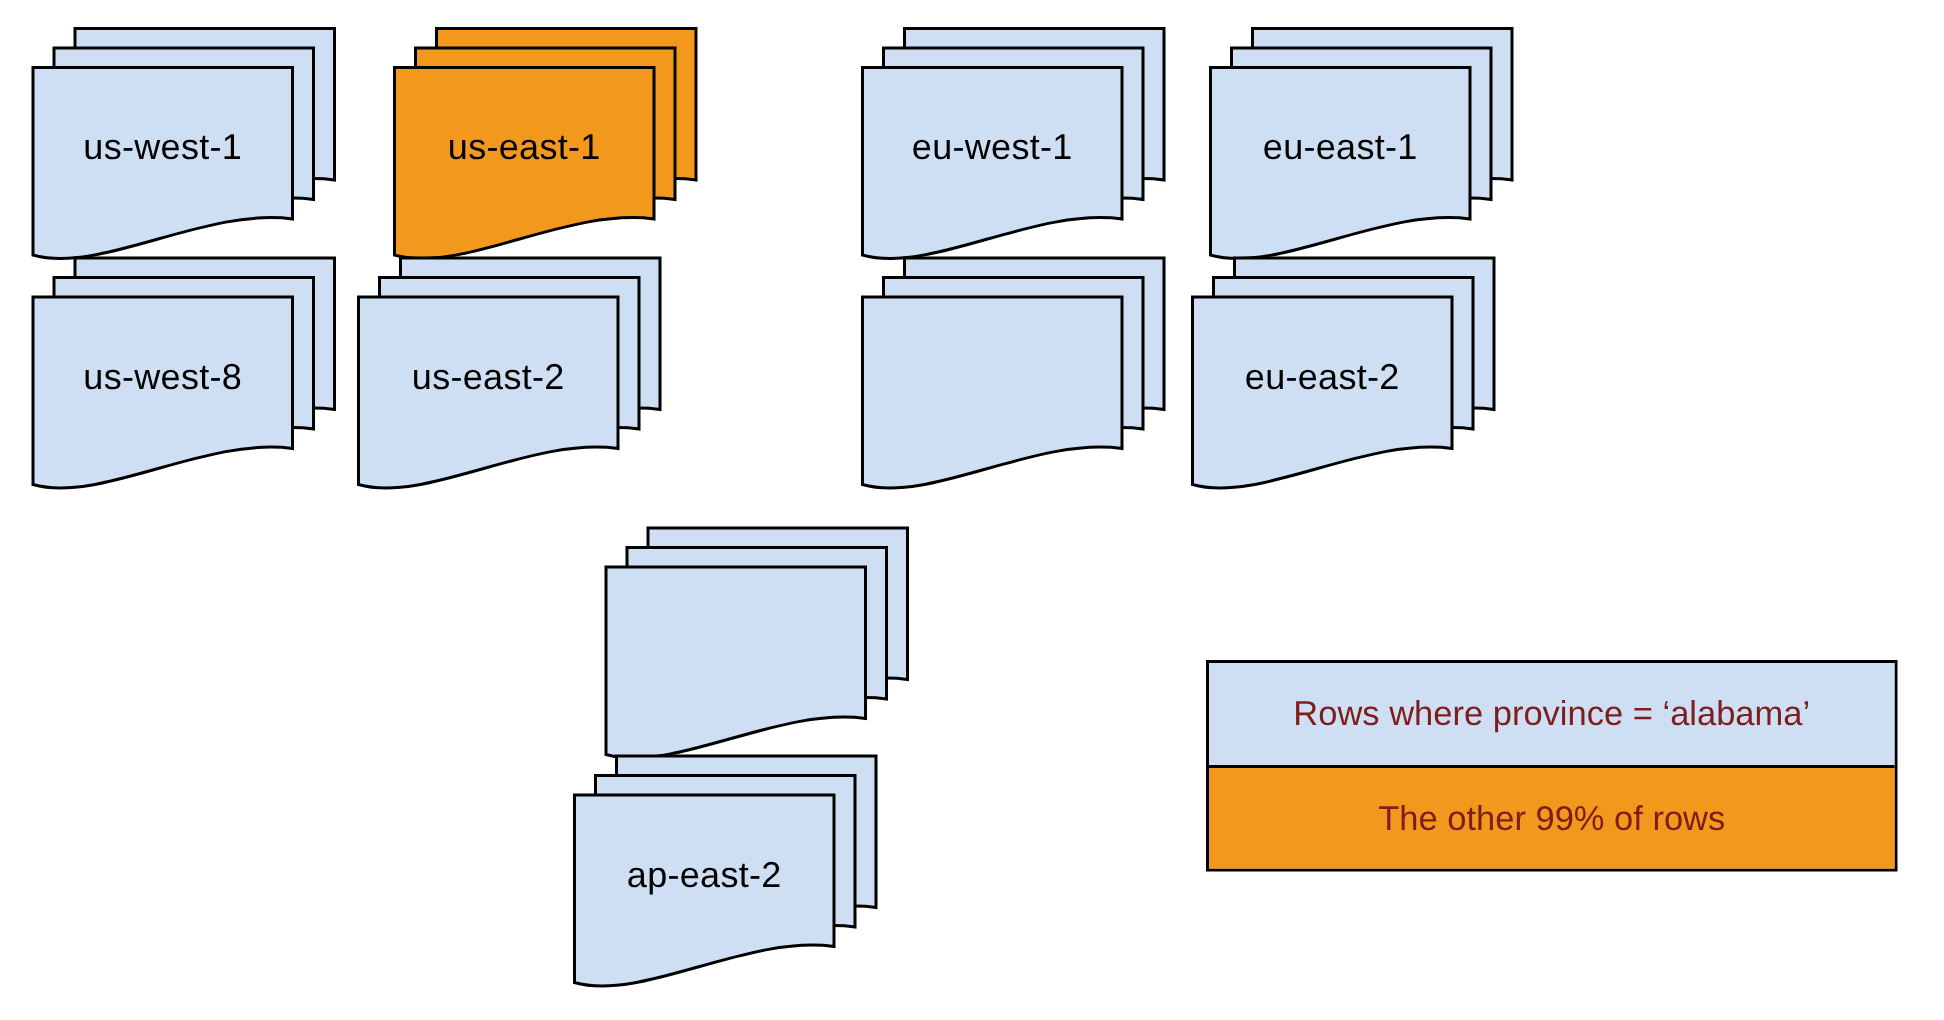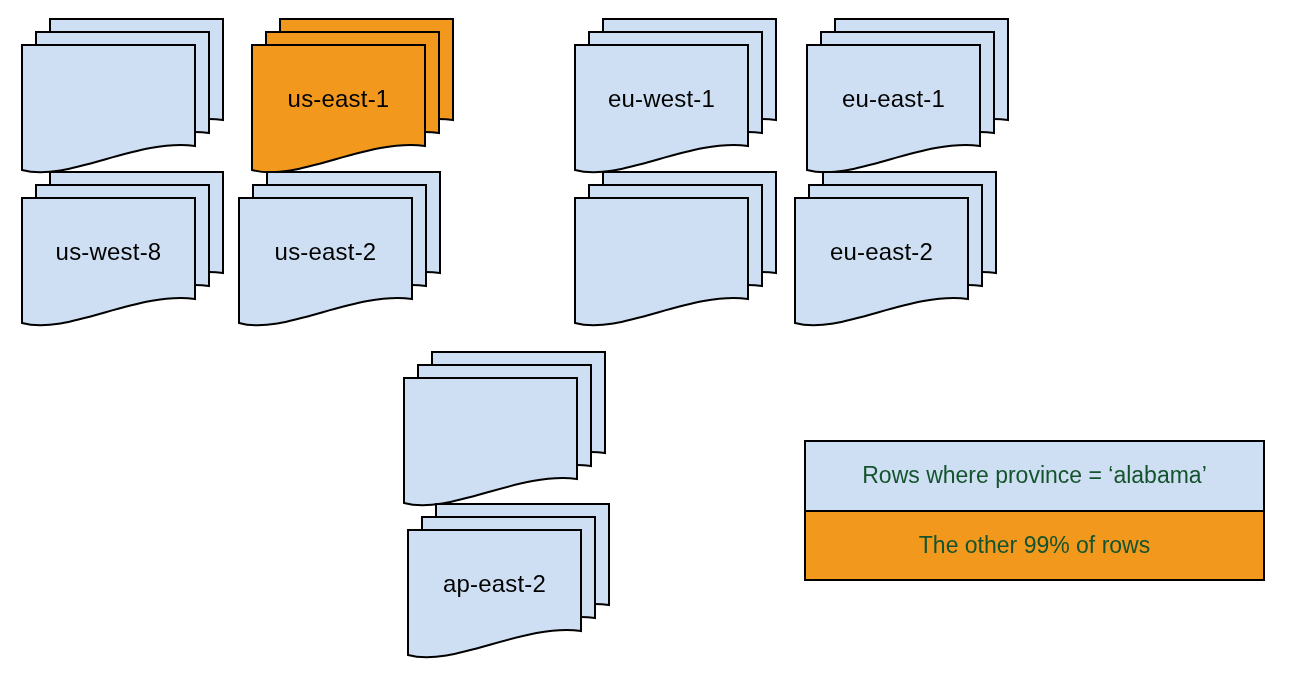--- a/index.html
+++ b/index.html
@@ -51,21 +51,21 @@
     flex-direction: column;
     border: 2px solid #000000;
     box-sizing: border-box;
   }
   .legend-row {
     flex: 1;
     display: flex;
     align-items: center;
     justify-content: center;
     font-size: 23px;
-    color: #14532d;
+    color: #7f1d1d;
   }
   .legend-row + .legend-row {
     border-top: 2px solid #000000;
   }
 </style>
 </head>
 <body>
 
 <div class="canvas">
 
@@ -83,22 +83,23 @@
         <g transform="translate(30,2)">
           <path class="sheet" d="M 0,0 L 173,0 L 173,101 C 115,93 45,138 0,125 Z" fill="#CEDFF3"></path>
         </g>
         <g transform="translate(16,15)">
           <path class="sheet" d="M 0,0 L 173,0 L 173,101 C 115,93 45,138 0,125 Z" fill="#CEDFF3"></path>
         </g>
         <g transform="translate(2,28)">
           <path class="sheet" d="M 0,0 L 173,0 L 173,101 C 115,93 45,138 0,125 Z" fill="#CEDFF3"></path>
         </g>
       </svg>
-    </div>
-    <div class="doc-stack" style="left: 250px; top: 17px;">
+      <div class="doc-label">us-west-1</div>
+    </div>
+    <div class="doc-stack" style="left: 261px; top: 17px;">
       <svg width="207" height="157" viewBox="0 0 207 157">
         <g transform="translate(30,2)">
           <path class="sheet" d="M 0,0 L 173,0 L 173,101 C 115,93 45,138 0,125 Z" fill="#F2991D"></path>
         </g>
         <g transform="translate(16,15)">
           <path class="sheet" d="M 0,0 L 173,0 L 173,101 C 115,93 45,138 0,125 Z" fill="#F2991D"></path>
         </g>
         <g transform="translate(2,28)">
           <path class="sheet" d="M 0,0 L 173,0 L 173,101 C 115,93 45,138 0,125 Z" fill="#F2991D"></path>
         </g>
@@ -194,21 +195,21 @@
           <path class="sheet" d="M 0,0 L 173,0 L 173,101 C 115,93 45,138 0,125 Z" fill="#CEDFF3"></path>
         </g>
         <g transform="translate(16,15)">
           <path class="sheet" d="M 0,0 L 173,0 L 173,101 C 115,93 45,138 0,125 Z" fill="#CEDFF3"></path>
         </g>
         <g transform="translate(2,28)">
           <path class="sheet" d="M 0,0 L 173,0 L 173,101 C 115,93 45,138 0,125 Z" fill="#CEDFF3"></path>
         </g>
       </svg>
     </div>
-    <div class="doc-stack" style="left: 406px; top: 502px; text-align: right;">
+    <div class="doc-stack" style="left: 381px; top: 502px; text-align: right;">
       <svg width="207" height="157" viewBox="0 0 207 157">
         <g transform="translate(30,2)">
           <path class="sheet" d="M 0,0 L 173,0 L 173,101 C 115,93 45,138 0,125 Z" fill="#CEDFF3"></path>
         </g>
         <g transform="translate(16,15)">
           <path class="sheet" d="M 0,0 L 173,0 L 173,101 C 115,93 45,138 0,125 Z" fill="#CEDFF3"></path>
         </g>
         <g transform="translate(2,28)">
           <path class="sheet" d="M 0,0 L 173,0 L 173,101 C 115,93 45,138 0,125 Z" fill="#CEDFF3"></path>
         </g>

